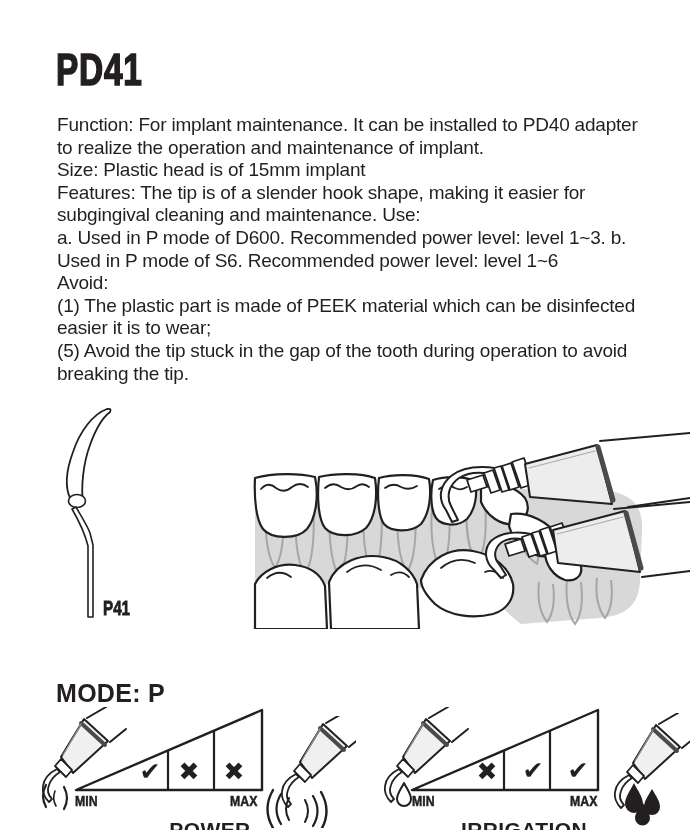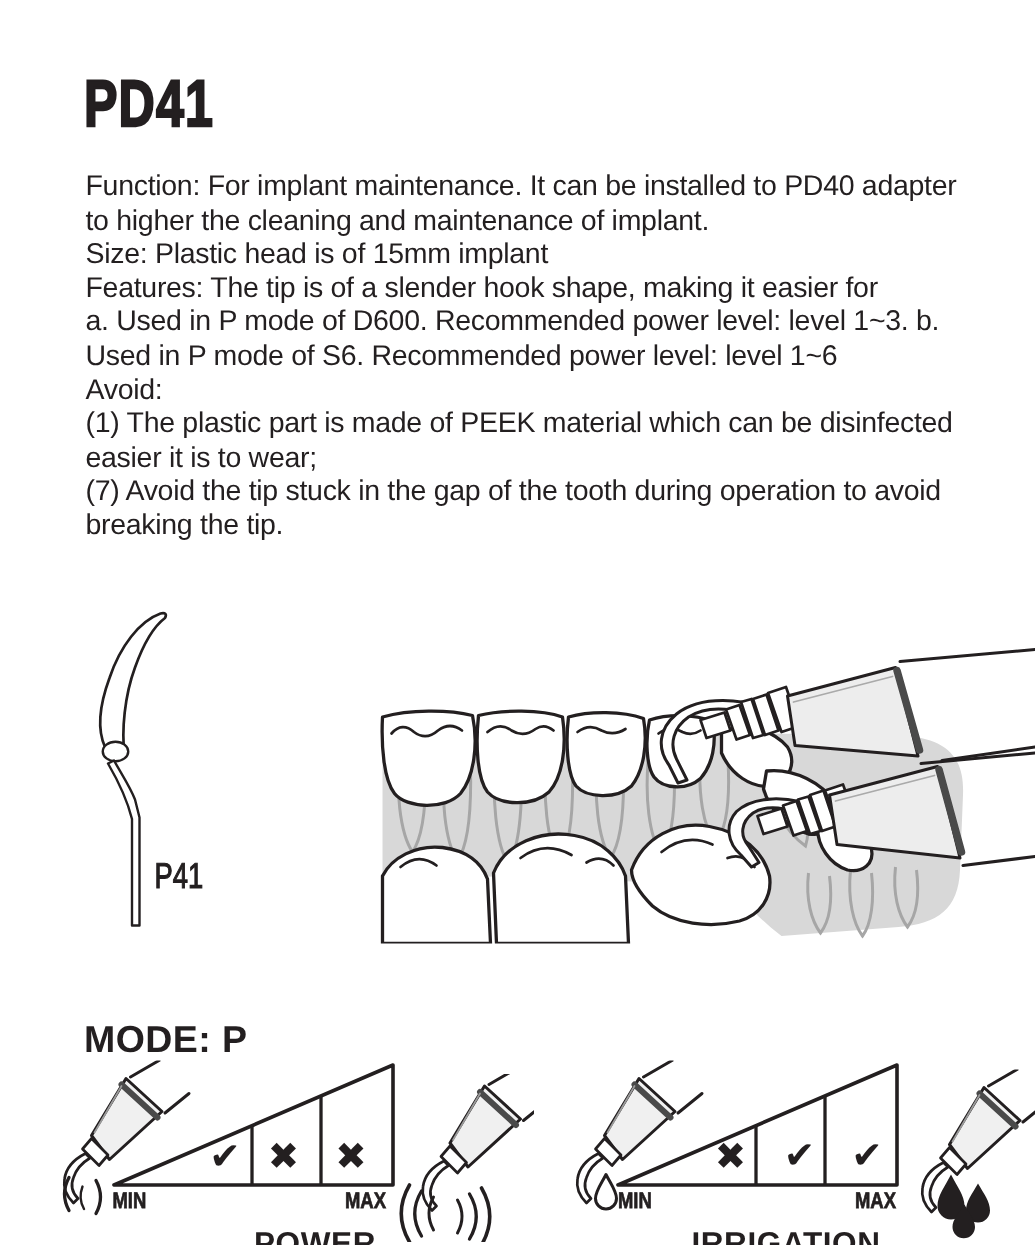--- a/index.html
+++ b/index.html
@@ -4,46 +4,47 @@
 <style>
   html,body{margin:0;padding:0;background:#ffffff;}
   .page{position:relative;width:690px;height:830px;background:#ffffff;overflow:hidden;
         font-family:"Liberation Sans",sans-serif;color:#231f20;margin-top:35px;}
   .abs{position:absolute;}
   .cond{display:inline-block;transform:scaleX(0.76);transform-origin:0 0;white-space:nowrap;}
   .title{left:56px;top:10px;font-size:44px;font-weight:800;letter-spacing:1px;
          -webkit-text-stroke:1.6px #231f20;}
   .body-text{left:57px;top:79px;font-size:19px;line-height:22.6px;white-space:nowrap;letter-spacing:-0.2px;}
   .mode-label{left:56px;top:644px;font-size:25px;font-weight:700;letter-spacing:0.3px;}
-  .tip-label{left:103px;top:536px;font-size:24px;font-weight:400;-webkit-text-stroke:0.8px #231f20;}
+  .tip-label{left:103px;top:562px;font-size:20px;font-weight:700;-webkit-text-stroke:0.8px #231f20;}
   .minmax{font-size:15px;font-weight:800;-webkit-text-stroke:0.5px #231f20;}
   .minmax .cond{transform:scaleX(0.82);}
   .sec-title{font-size:21px;font-weight:700;text-align:center;letter-spacing:0.4px;width:160px;}
   .mark{transform:translate(-50%,-50%);font-family:"DejaVu Sans",sans-serif;font-size:25px;
         font-weight:700;line-height:1;}
   svg{display:block;}
 </style>
 </head>
 <body>
 
 <div class="page">
 
   <div class="abs title"><span class="cond">PD41</span></div>
 
   <div class="abs body-text">
     <div>Function: For implant maintenance. It can be installed to PD40 adapter</div>
-    <div>to higher the cleaning and maintenance of implant.</div>
+    <div>to realize the operation and maintenance of implant.</div>
     <div>Size: Plastic head is of 15mm implant</div>
     <div>Features: The tip is of a slender hook shape, making it easier for</div>
+    <div>subgingival cleaning and maintenance. Use:</div>
     <div>a. Used in P mode of D600. Recommended power level: level 1~3. b.</div>
     <div>Used in P mode of S6. Recommended power level: level 1~6</div>
     <div>Avoid:</div>
     <div>(1) The plastic part is made of PEEK material which can be disinfected</div>
     <div>easier it is to wear;</div>
-    <div>(7) Avoid the tip stuck in the gap of the tooth during operation to avoid</div>
+    <div>(5) Avoid the tip stuck in the gap of the tooth during operation to avoid</div>
     <div>breaking the tip.</div>
   </div>
 
   <svg class="abs" style="left:50px;top:362px" width="150" height="232" viewBox="0 0 150 232">
     <g stroke="#231f20" stroke-linejoin="round" stroke-linecap="round">
       <path d="M57,12 C43,17 30,34 23,55 C16,74 15,90 20,101 L33,106 C31,90 33,67 40,48 C45,34 52,21 60,15 Q62,11 57,12 Z" fill="#ffffff" stroke-width="1.8"></path>
       <ellipse cx="27" cy="104" rx="8.5" ry="6.5" fill="#ffffff" stroke-width="1.6"></ellipse>
       <path d="M26,110 C31,119 37,128 40,136 L43,148 L43,220 L38,220 L38,149 C35,137 29,124 22,112 Z" fill="#ffffff" stroke-width="1.6"></path>
     </g>
   </svg>

